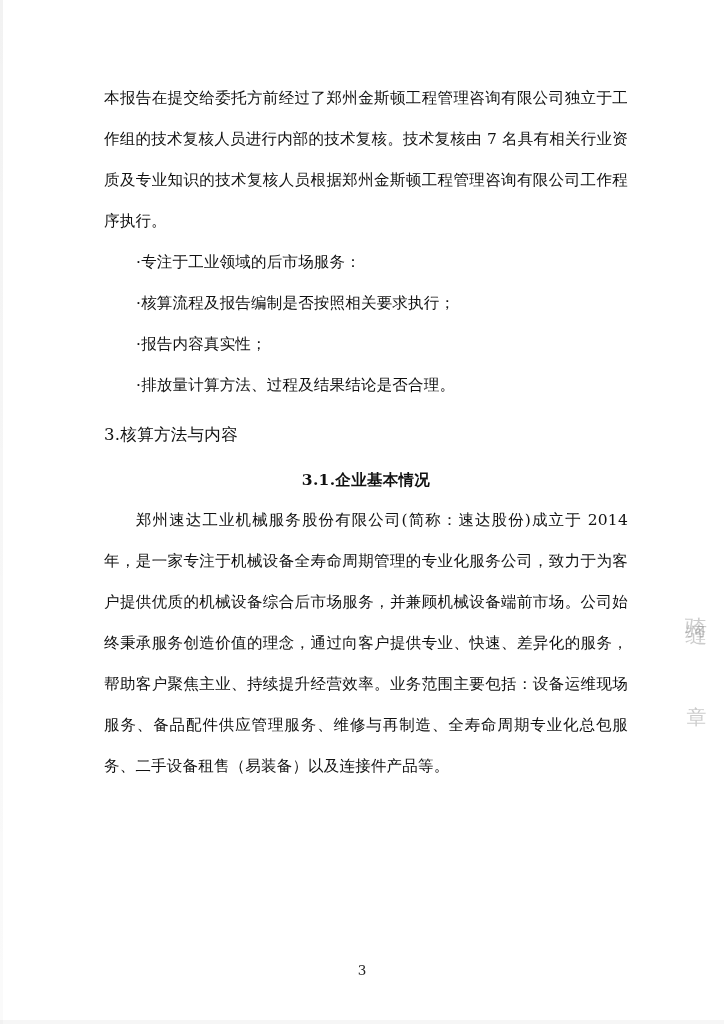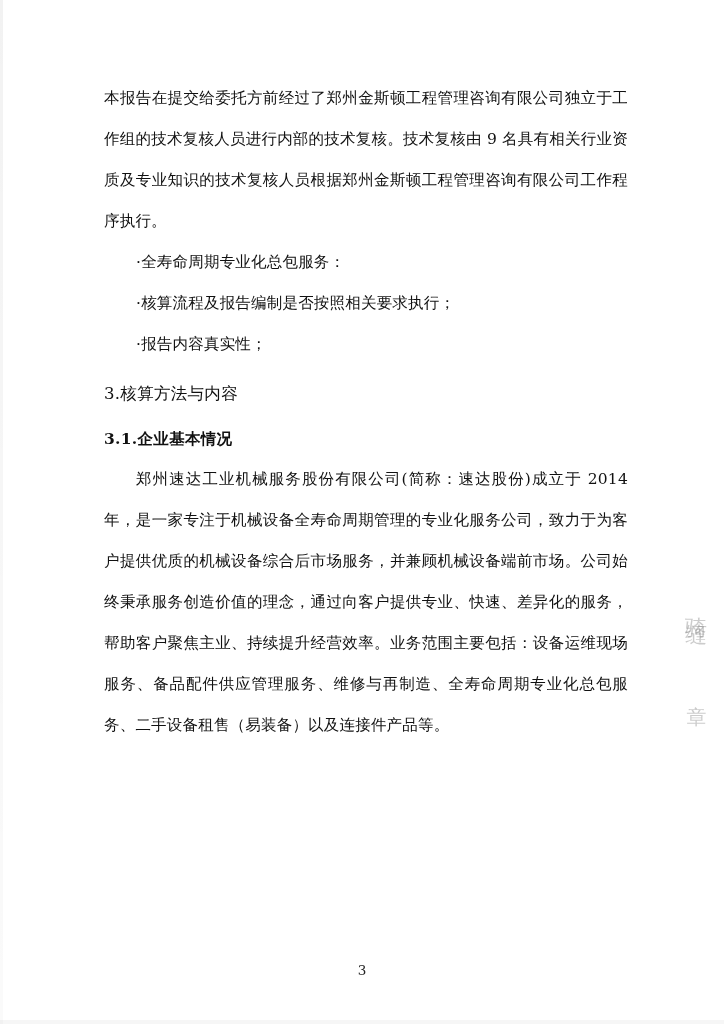--- a/index.html
+++ b/index.html
@@ -46,20 +46,21 @@
     line-height: 41px;
     margin: 8px 0 0 0;
     letter-spacing: 0.3px;
   }
   .heading2 {
     font-size: 15.5px;
     font-weight: bold;
     line-height: 41px;
     margin: 4px 0 0 0;
     letter-spacing: 0.3px;
+    text-align: center;
   }
   .page-number {
     position: absolute;
     bottom: 46px;
     left: 0;
     width: 724px;
     text-align: center;
     font-size: 13.5px;
     color: #222222;
     font-family: "DejaVu Serif", "Liberation Serif", serif;
@@ -95,25 +96,26 @@
     background: rgba(0,0,0,0.035);
   }
 </style>
 </head>
 <body>
 
 <div class="page">
 
   <div class="scan-edge"></div>
 
-  <p class="para">本报告在提交给委托方前经过了郑州金斯顿工程管理咨询有限公司独立于工作组的技术复核人员进行内部的技术复核。技术复核由 9 名具有相关行业资质及专业知识的技术复核人员根据郑州金斯顿工程管理咨询有限公司工作程序执行。</p>
+  <p class="para">本报告在提交给委托方前经过了郑州金斯顿工程管理咨询有限公司独立于工作组的技术复核人员进行内部的技术复核。技术复核由 7 名具有相关行业资质及专业知识的技术复核人员根据郑州金斯顿工程管理咨询有限公司工作程序执行。</p>
 
-  <p class="bullet-line">·全寿命周期专业化总包服务：</p>
+  <p class="bullet-line">·专注于工业领域的后市场服务：</p>
   <p class="bullet-line">·核算流程及报告编制是否按照相关要求执行；</p>
   <p class="bullet-line">·报告内容真实性；</p>
+  <p class="bullet-line">·排放量计算方法、过程及结果结论是否合理。</p>
 
 
   <h2 class="heading1">3.核算方法与内容</h2>
 
   <h3 class="heading2">3.1.企业基本情况</h3>
 
   <p class="para para-indent">郑州速达工业机械服务股份有限公司(简称：速达股份)成立于 2014 年，是一家专注于机械设备全寿命周期管理的专业化服务公司，致力于为客户提供优质的机械设备综合后市场服务，并兼顾机械设备端前市场。公司始终秉承服务创造价值的理念，通过向客户提供专业、快速、差异化的服务，帮助客户聚焦主业、持续提升经营效率。业务范围主要包括：设备运维现场服务、备品配件供应管理服务、维修与再制造、全寿命周期专业化总包服务、二手设备租售（易装备）以及连接件产品等。</p>
 
 
   <div class="seal-mark seal-a">骑缝</div>

